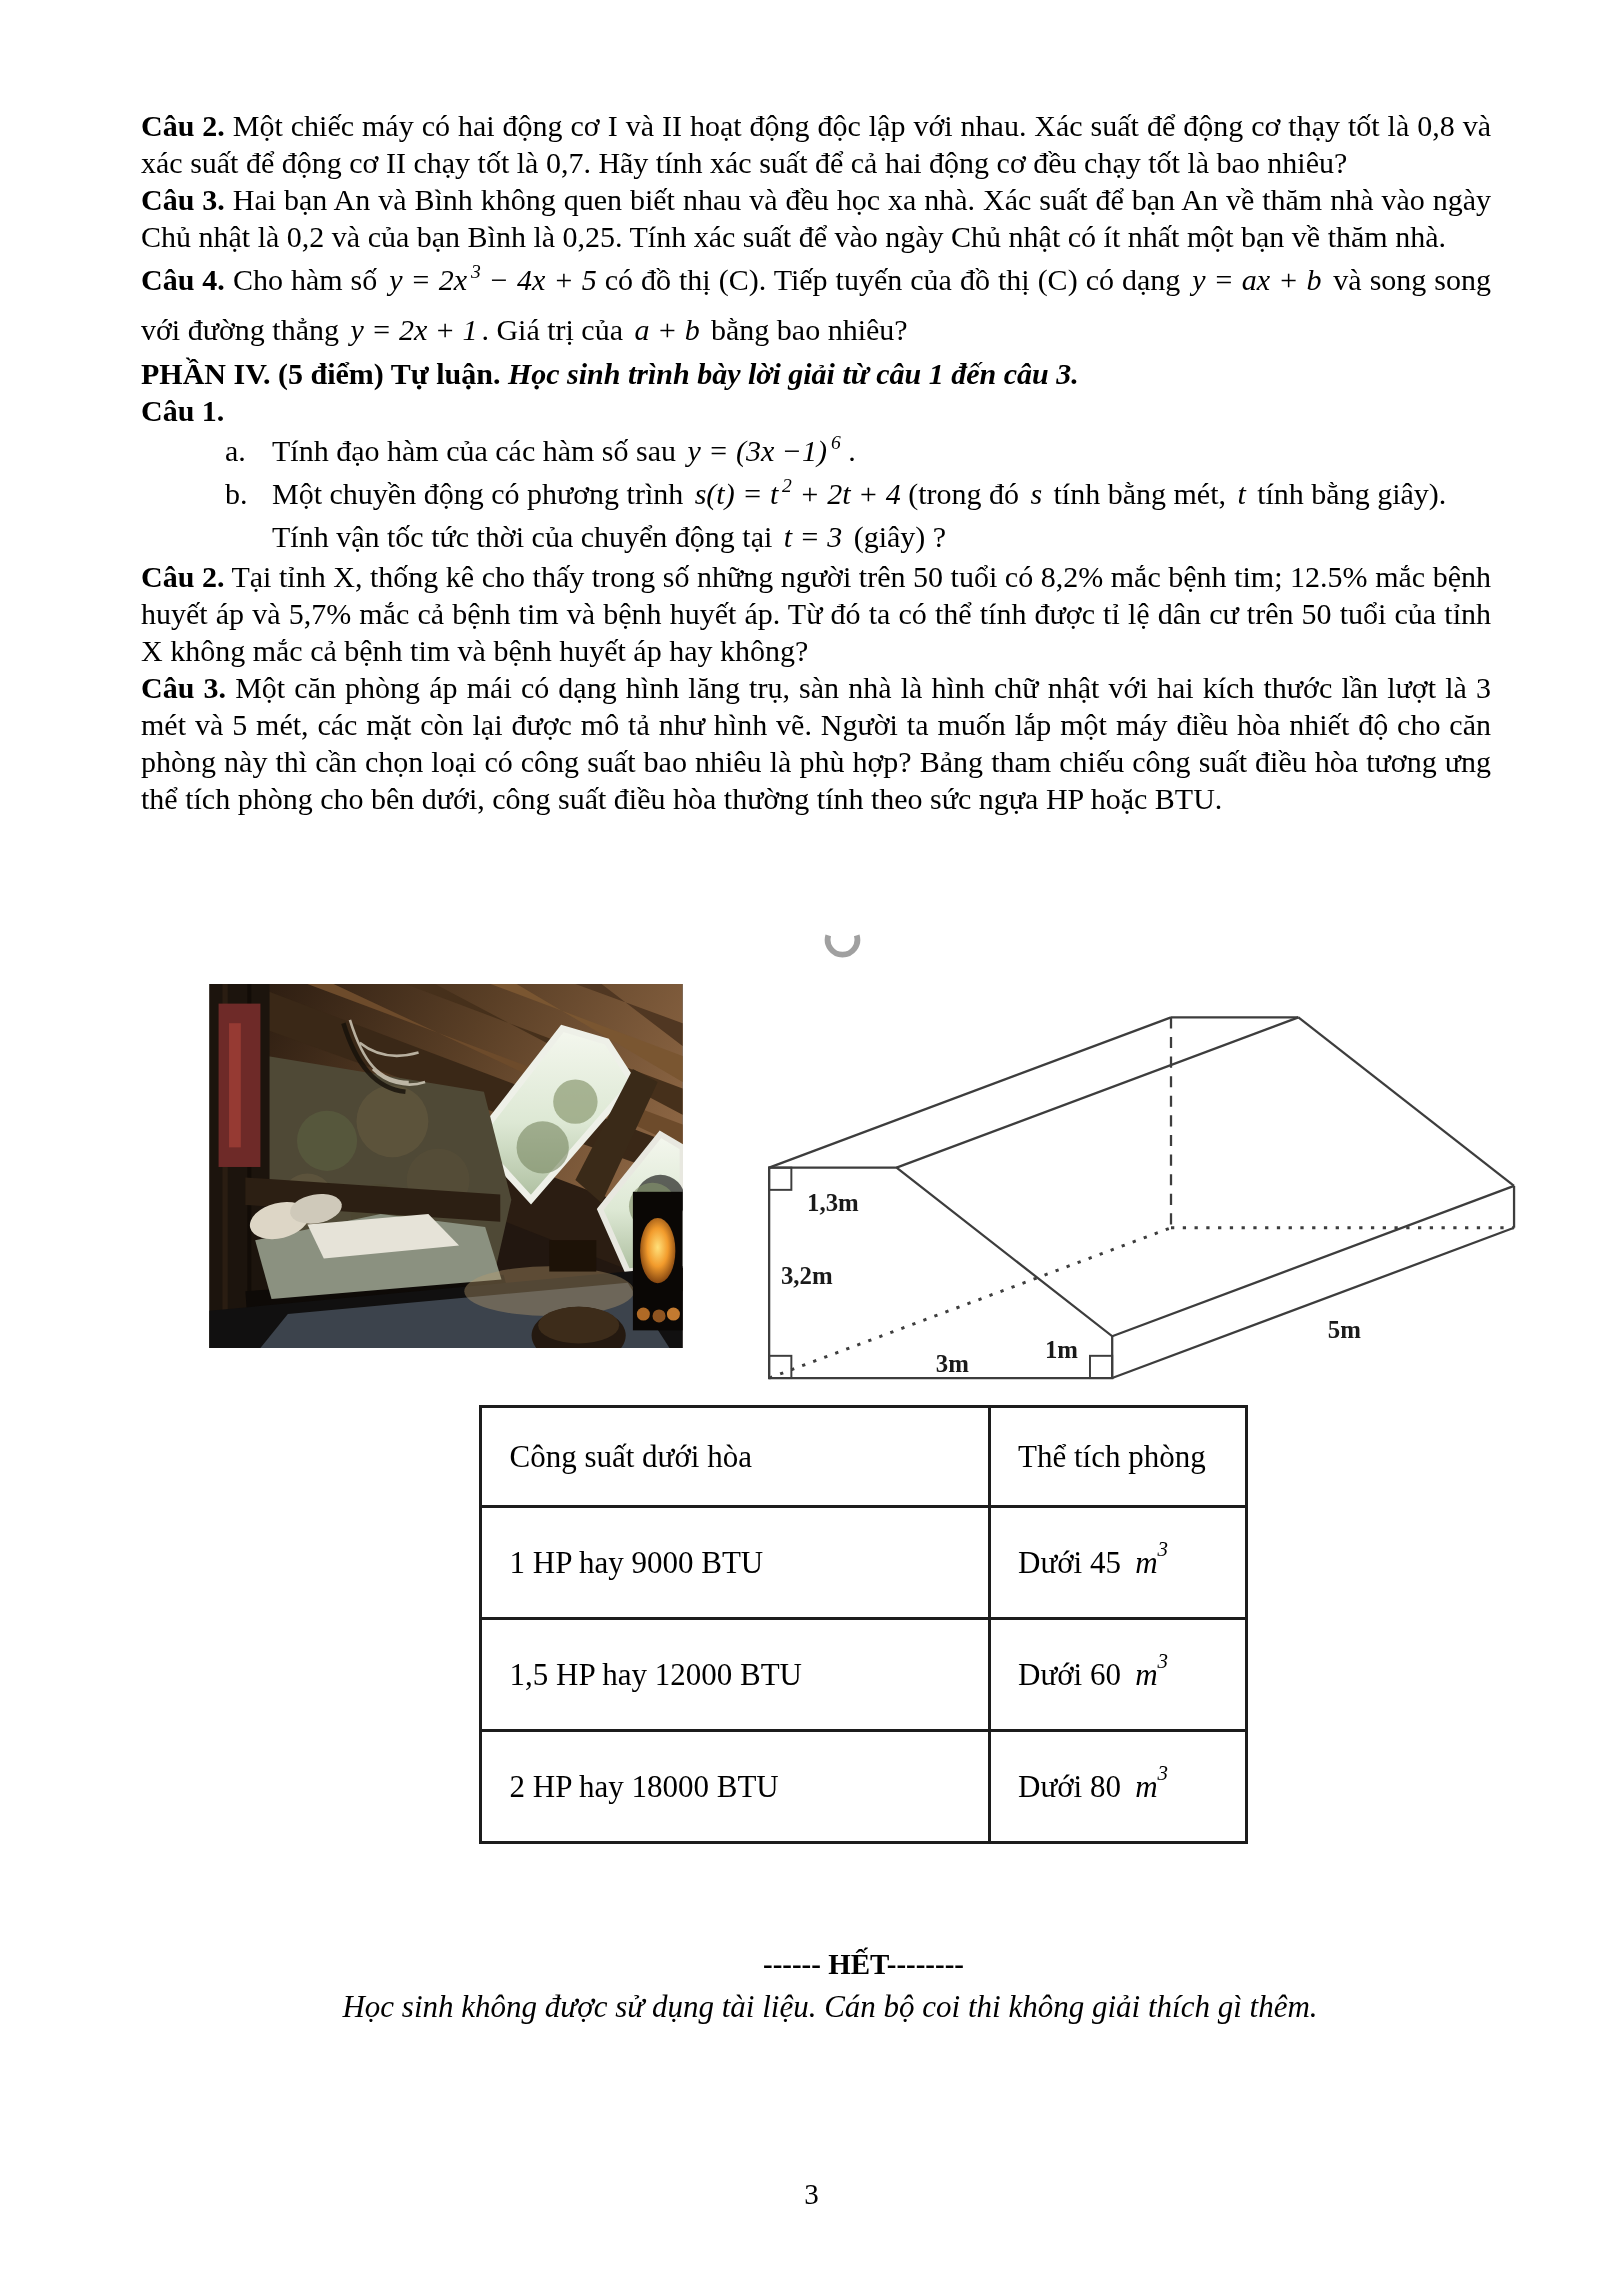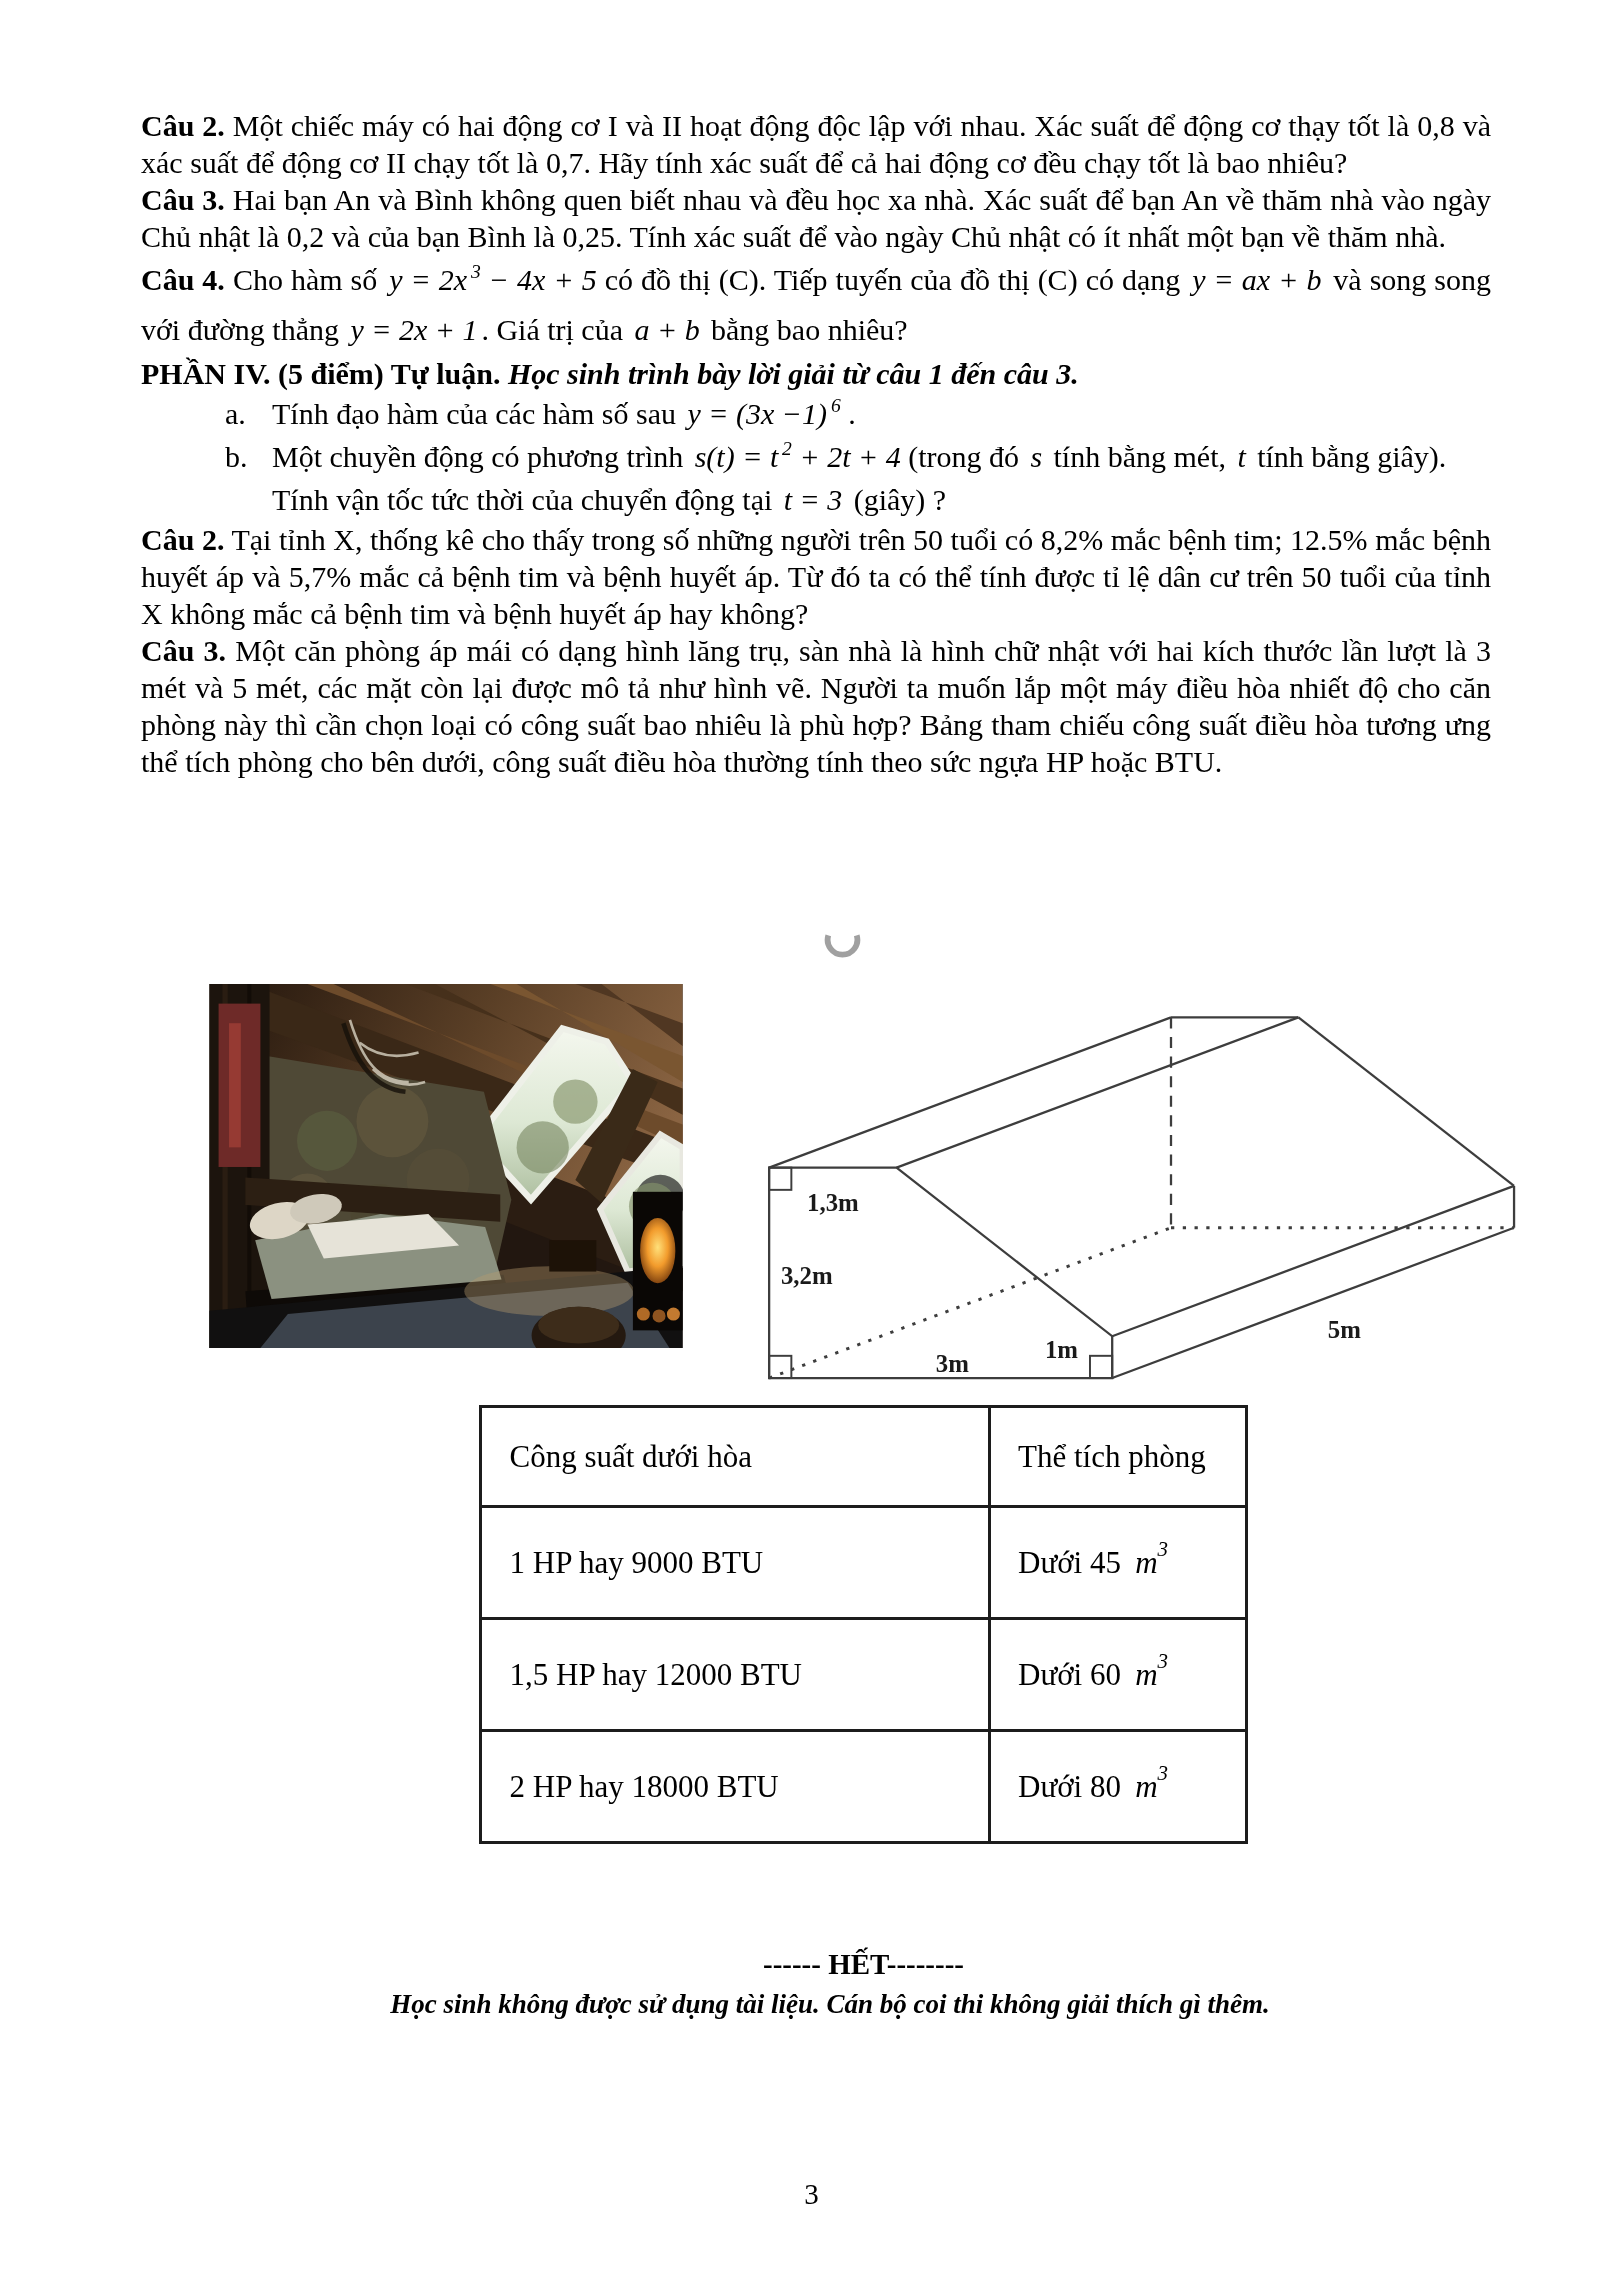--- a/index.html
+++ b/index.html
@@ -37,39 +37,40 @@
   .ref-table .hrow td{height:97px;}
   .ref-table .drow td{height:109px;}
   .unit{font-style:italic;padding-left:6.5px;}
   sup.u3{font-size:21px;line-height:0;font-style:italic;vertical-align:17px;}
   .het-line{
     position:absolute;left:479px;width:769px;top:1948px;text-align:center;
     font-weight:bold;font-size:29px;
   }
   .note-line{
     position:absolute;left:155px;width:1350px;top:1989px;text-align:center;
-    font-weight:bold;font-style:italic;font-size:27px;
+    font-weight:normal;font-style:italic;font-size:31px;
   }
   .page-num{
     position:absolute;left:0;width:1623px;top:2178px;text-align:center;font-size:29px;
   }
 </style>
 </head>
 <body>
 
 <div class="text-col">
 
   <p class="para"><b class="qlabel">Câu 2.</b><span> Một chiếc máy có hai động cơ I và II hoạt động độc lập với nhau. Xác suất để động cơ thạy tốt là 0,8 và xác suất để động cơ II chạy tốt là 0,7. Hãy tính xác suất để cả hai động cơ đều chạy tốt là bao nhiêu?</span></p>
 
   <p class="para"><b class="qlabel">Câu 3.</b><span> Hai bạn An và Bình không quen biết nhau và đều học xa nhà. Xác suất để bạn An về thăm nhà vào ngày Chủ nhật là 0,2 và của bạn Bình là 0,25. Tính xác suất để vào ngày Chủ nhật có ít nhất một bạn về thăm nhà.</span></p>
 
   <p class="para q4"><b class="qlabel">Câu 4.</b><span> Cho hàm số </span><span class="mathpad">y = 2x</span><sup class="msup">3</sup><span class="math"> − 4x + 5</span><span> có đồ thị (C). Tiếp tuyến của đồ thị (C) có dạng </span><span class="mathpad">y = ax + b</span><span> và song song với đường thẳng </span><span class="mathpad">y = 2x + 1</span><span>. Giá trị của </span><span class="mathpad">a + b</span><span> bằng bao nhiêu?</span></p>
 
   <p class="para"><b>PHẦN IV. (5 điểm) Tự luận.</b><span class="bolditalic"> Học sinh trình bày lời giải từ câu 1 đến câu 3.</span></p>
 
+  <p class="para"><b class="qlabel">Câu 1.</b></p>
 
   <div class="list-item">
     <span class="marker">a.</span>
     <span class="item-body"><span>Tính đạo hàm của các hàm số sau </span><span class="mathpad">y = (3x −1)</span><sup class="msup">6</sup><span> .</span></span>
   </div>
 
   <div class="list-item">
     <span class="marker">b.</span>
     <span class="item-body"><span>Một chuyền động có phương trình </span><span class="mathpad">s(t) = t</span><sup class="msup">2</sup><span class="math"> + 2t + 4</span><span> (trong đó </span><span class="mathpad">s</span><span> tính bằng mét, </span><span class="mathpad">t</span><span> tính bằng giây).</span><span class="line-break"></span><span>Tính vận tốc tức thời của chuyển động tại </span><span class="mathpad">t = 3</span><span> (giây) ?</span></span>
   </div>

